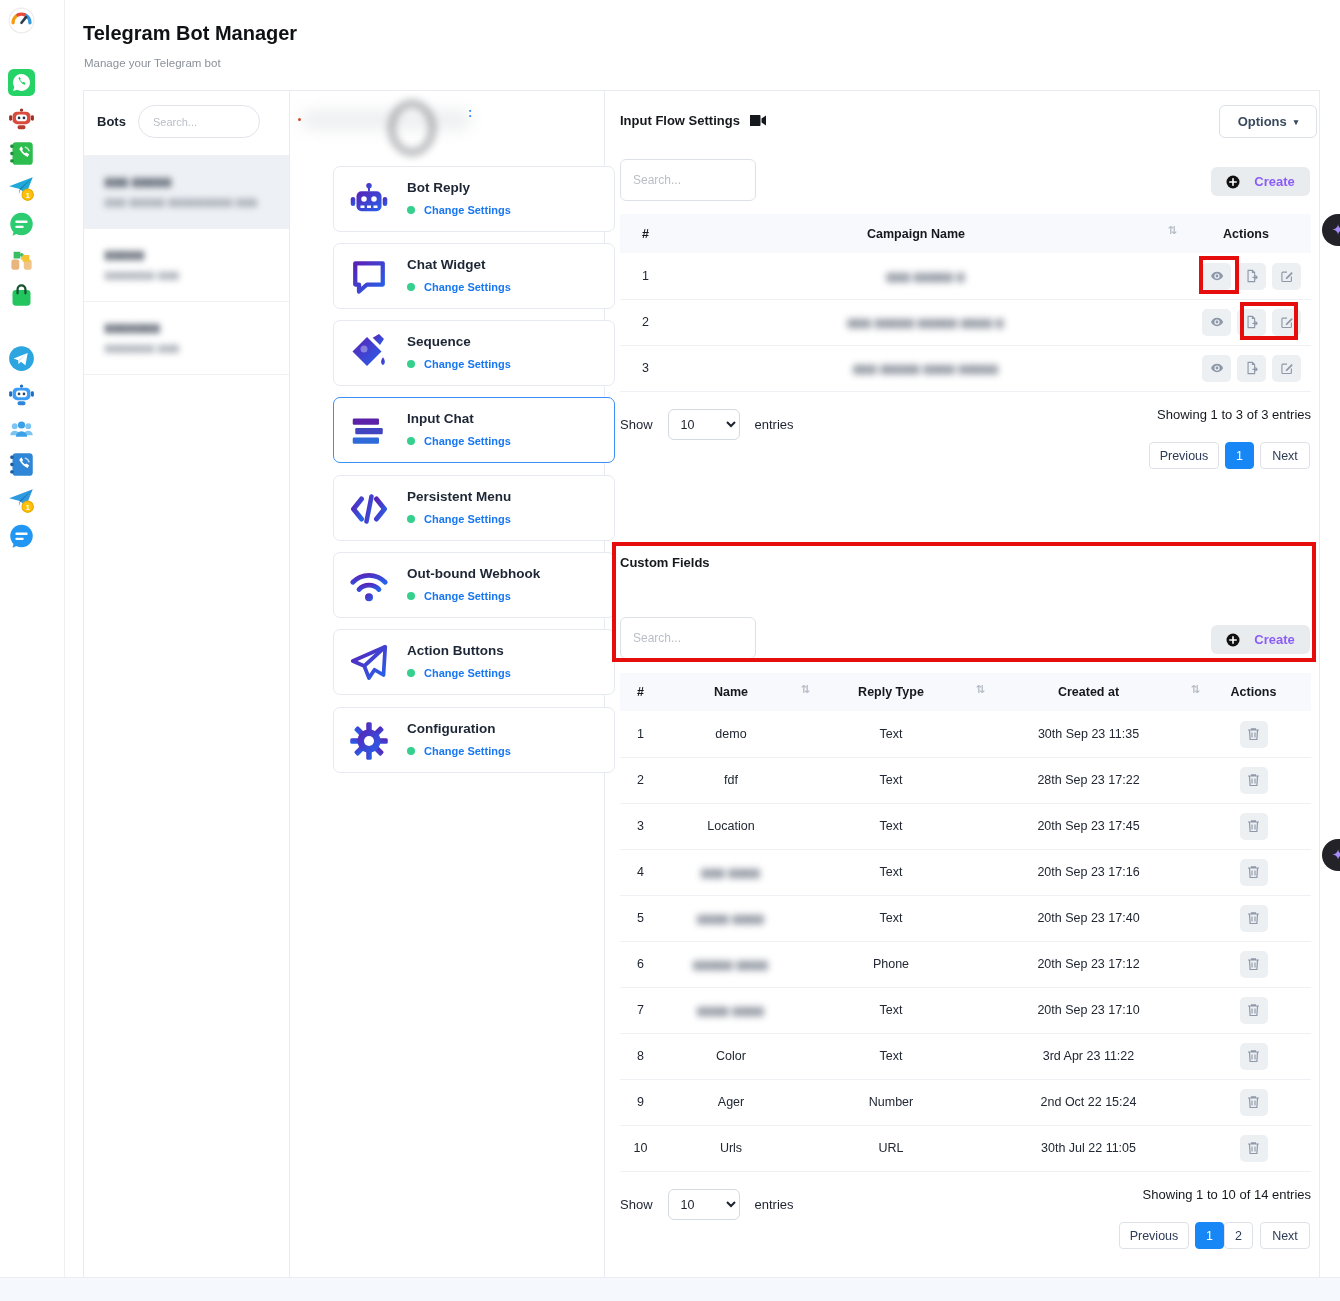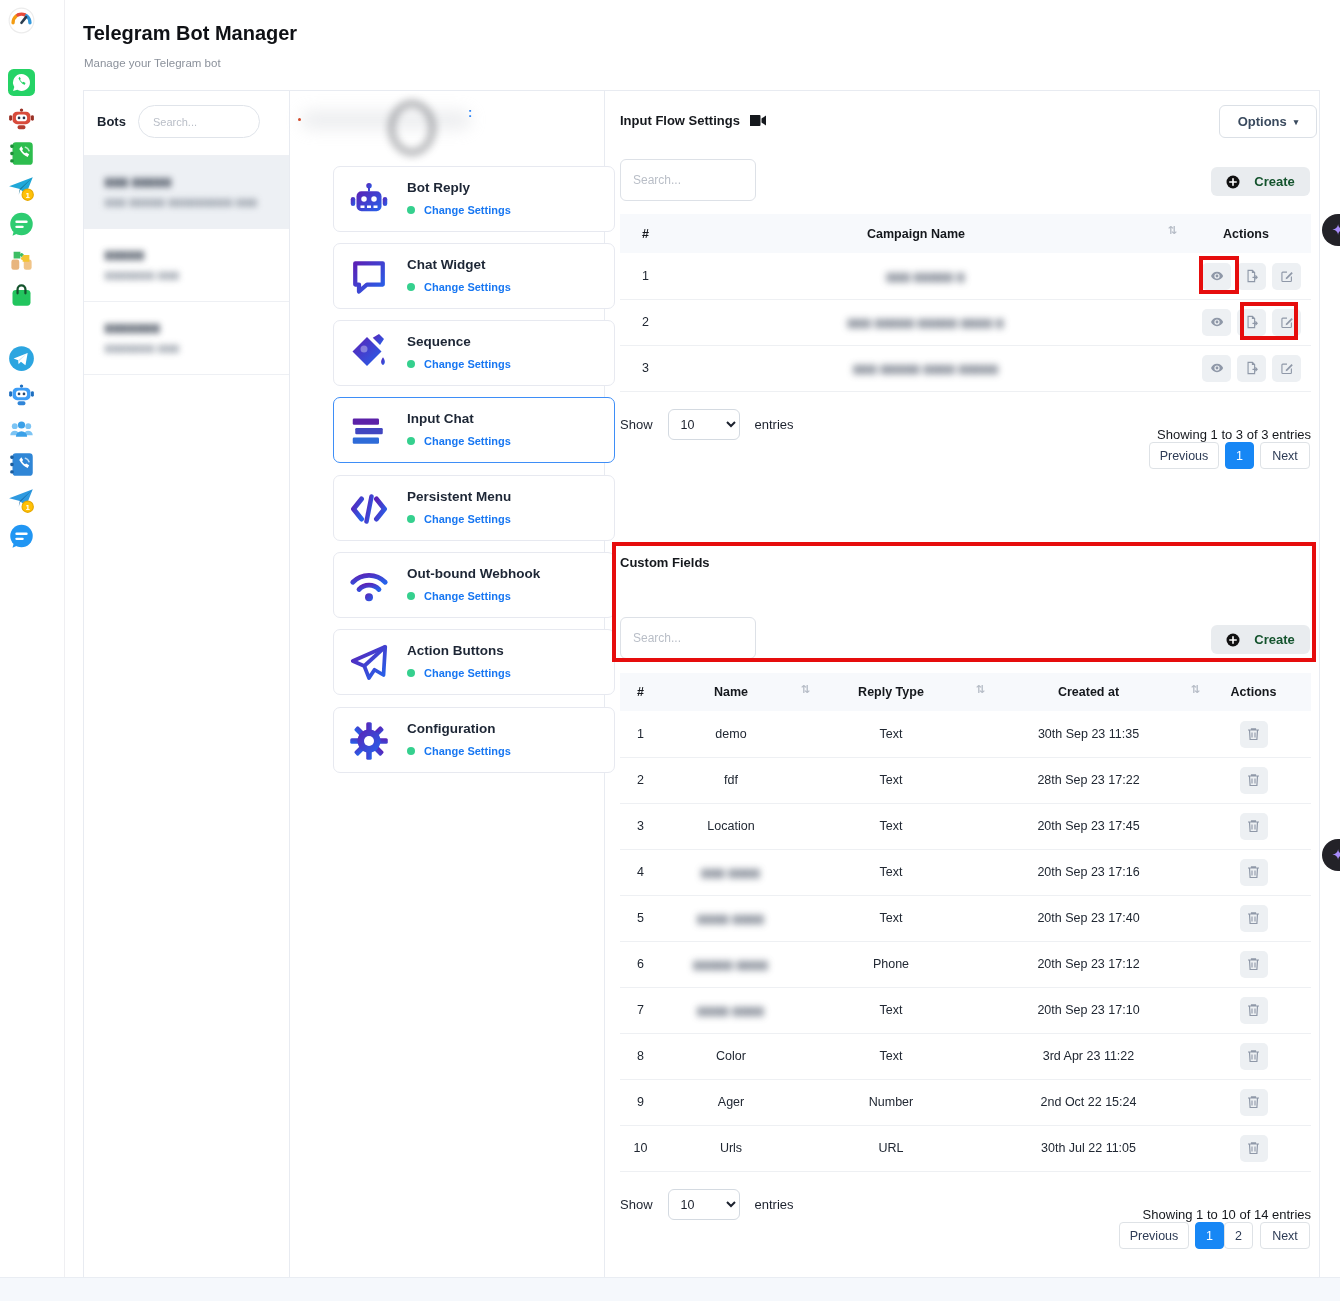--- a/index.html
+++ b/index.html
@@ -38,37 +38,37 @@
   .card-icon{position:absolute;left:15px;top:13px;width:40px;height:40px;}
   .card-icon svg{width:100%;height:100%;display:block;}
   .card-title{position:absolute;left:73px;top:13px;font-size:13.5px;font-weight:bold;color:#1d2635;}
   .card-link-row{position:absolute;left:73px;top:37px;display:flex;align-items:center;gap:9px;}
   .gdot{width:8px;height:8px;border-radius:50%;background:#35d08e;}
   .chg{font-size:11px;font-weight:bold;color:#1877f2;cursor:pointer;}
   
   .sec-title{font-size:13px;font-weight:bold;color:#15181d;}
   .btn-outline{position:absolute;border:1px solid #dbe0e6;border-radius:6px;background:#fff;color:#3a4a5e;
        font-size:13px;display:flex;align-items:center;justify-content:center;gap:7px;cursor:pointer;}
-  .btn-gray{position:absolute;background:#e9ecef;border:none;border-radius:6px;color:#14532d;font-size:13px;
+  .btn-gray{position:absolute;background:#e9ecef;border:none;border-radius:6px;color:#8b5cf6;font-size:13px;
        display:flex;align-items:center;justify-content:center;gap:14px;cursor:pointer;}
   .search-input{position:absolute;border:1px solid #dde1e7;border-radius:6px;font-size:12px;padding:0 12px;
        outline:none;box-sizing:border-box;color:#444;}
   .search-input::placeholder{color:#b9bec7;}
   .thead{position:absolute;background:#f7f9fc;display:grid;align-items:center;font-size:12.5px;font-weight:bold;color:#15181d;}
   .trow{position:absolute;display:grid;align-items:center;font-size:12.5px;color:#212833;border-bottom:1px solid #eef0f3;}
   .cell-c{text-align:center;}
   .sort{position:absolute;font-size:11px;color:#b7bdc7;top:10px;}
   .act-btns{display:flex;gap:6px;justify-content:flex-end;padding-right:10px;}
   .abtn{width:29px;height:27px;background:#edf0f3;border:none;border-radius:5px;display:flex;align-items:center;justify-content:center;cursor:pointer;}
   .abtn svg{width:14px;height:14px;}
   .del-wrap{display:flex;justify-content:center;}
   .dbtn{width:28px;height:27px;background:#edf0f3;border:none;border-radius:5px;display:flex;align-items:center;justify-content:center;cursor:pointer;}
   .show-row{position:absolute;display:flex;align-items:center;gap:15px;font-size:13px;color:#1c222e;}
   .pg-select{width:72px;height:31px;border:1px solid #d4dae1;border-radius:6px;font-size:12.5px;color:#1c222e;padding:0 8px;background:#fff;}
-  .summary{position:absolute;font-size:13px;color:#15181d;text-align:right;margin-top:20px;}
+  .summary{position:absolute;font-size:13px;color:#15181d;text-align:right;}
   .pgbtn{position:absolute;height:27px;border:1px solid #dee2e6;background:#fff;color:#2d3b55;font-size:12.5px;border-radius:4px;
        display:flex;align-items:center;justify-content:center;cursor:pointer;box-sizing:border-box;}
   .pgbtn.activepg{background:#1787f5;border-color:#1787f5;color:#fff;}
   .blurcell{filter:blur(3.5px);opacity:.75;color:#6a7280;font-size:9px;letter-spacing:1px;}
   
   .annot{position:absolute;border:4px solid #e60d0d;box-sizing:border-box;z-index:50;pointer-events:none;}
   
   .fab{position:absolute;width:32px;height:32px;border-radius:50%;background:#232228;display:flex;align-items:center;justify-content:center;
        color:#a78bfa;font-size:15px;z-index:40;cursor:pointer;}
   .footer-strip{position:absolute;left:0;top:1277px;width:1340px;height:24px;background:#f5f8fc;border-top:1px solid #e9edf3;}

